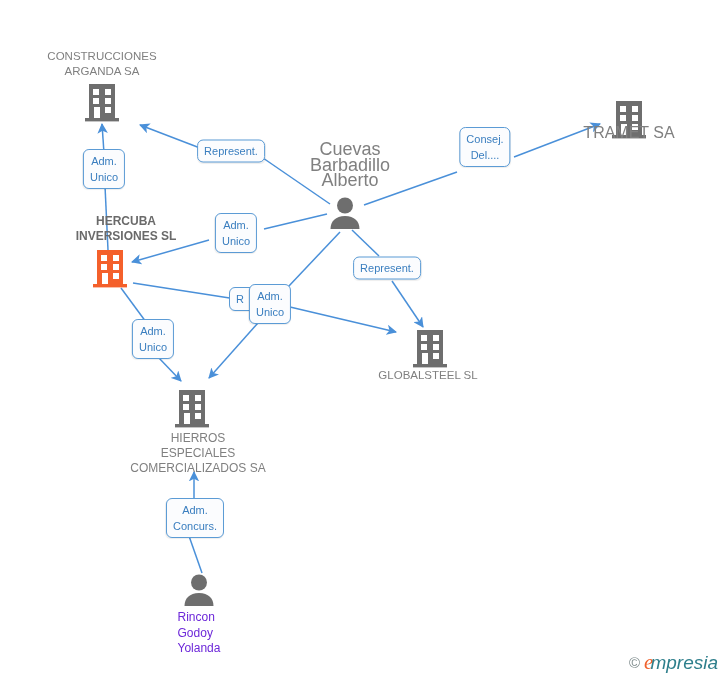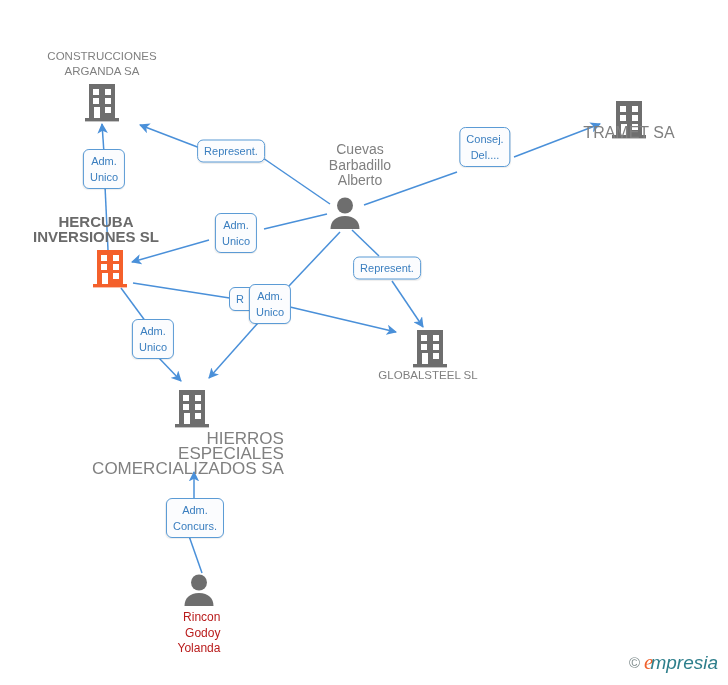--- a/index.html
+++ b/index.html
@@ -168,42 +168,42 @@
 
 <div class="caption" style="position:absolute;left:102px;top:49px;transform:translateX(-50%);text-align:center;white-space:nowrap;color:#808080;font-size:11.5px;line-height:15px;">
   <div>CONSTRUCCIONES</div>
   <div>ARGANDA SA</div>
 </div>
 
 <div class="caption" style="position:absolute;left:629px;top:81px;transform:translateX(-50%);text-align:center;white-space:nowrap;color:#808080;font-size:16px;line-height:15px;margin-top:44px;">
   <div>TRAMET SA</div>
 </div>
 
-<div class="caption" style="position:absolute;left:96px;top:214px;transform:translateX(-50%);text-align:center;white-space:nowrap;color:#6a6a6a;font-size:15px;line-height:15px;font-weight:bold;">
+<div class="caption" style="position:absolute;left:126px;top:214px;transform:translateX(-50%);text-align:center;white-space:nowrap;color:#6a6a6a;font-size:12px;line-height:15px;font-weight:bold;">
   <div>HERCUBA</div>
   <div>INVERSIONES SL</div>
 </div>
 
-<div class="caption" style="position:absolute;left:360px;top:142px;transform:translateX(-50%);text-align:center;white-space:nowrap;color:#808080;font-size:14px;line-height:15.5px;">
+<div class="caption" style="position:absolute;left:350px;top:142px;transform:translateX(-50%);text-align:center;white-space:nowrap;color:#808080;font-size:18px;line-height:15.5px;">
   <div>Cuevas</div>
   <div>Barbadillo</div>
   <div>Alberto</div>
 </div>
 
 <div class="caption" style="position:absolute;left:428px;top:368px;transform:translateX(-50%);text-align:center;white-space:nowrap;color:#808080;font-size:11.5px;line-height:15px;">
   <div>GLOBALSTEEL SL</div>
 </div>
 
-<div class="caption" style="position:absolute;left:188px;top:431px;transform:translateX(-50%);text-align:right;white-space:nowrap;color:#808080;font-size:17px;line-height:15px;">
+<div class="caption" style="position:absolute;left:198px;top:431px;transform:translateX(-50%);text-align:center;white-space:nowrap;color:#808080;font-size:12px;line-height:15px;">
   <div>HIERROS</div>
   <div>ESPECIALES</div>
   <div>COMERCIALIZADOS SA</div>
 </div>
 
-<div class="caption" style="position:absolute;left:199px;top:610px;transform:translateX(-50%);text-align:right;white-space:nowrap;color:#b91c1c;font-size:12px;line-height:15.5px;">
+<div class="caption" style="position:absolute;left:199px;top:610px;transform:translateX(-50%);text-align:left;white-space:nowrap;color:#6d28d9;font-size:12px;line-height:15.5px;">
   <div>Rincon</div>
   <div>Godoy</div>
   <div>Yolanda</div>
 </div>
 
 <div class="rel" style="left:231px;top:151px;">
   <span>Represent.</span>
 </div>
 
 <div class="rel two-line" style="left:485px;top:147px;">

